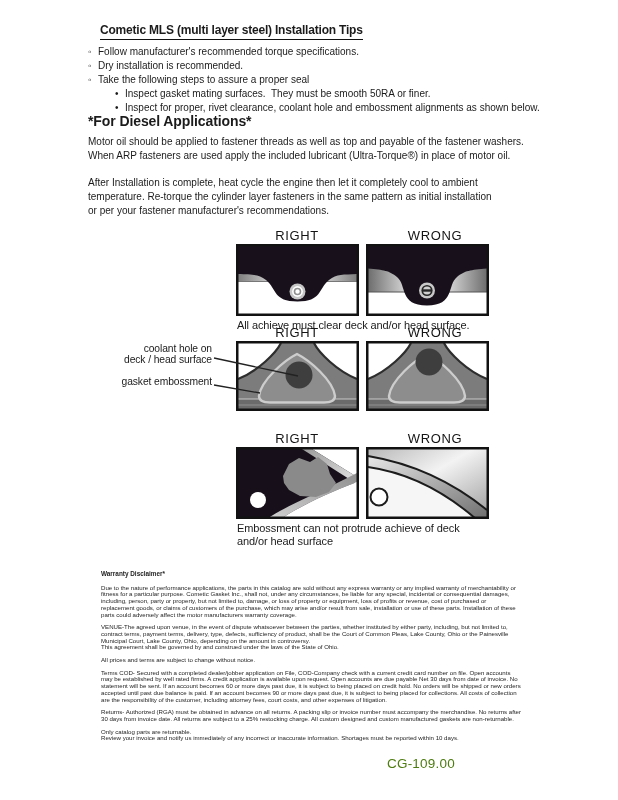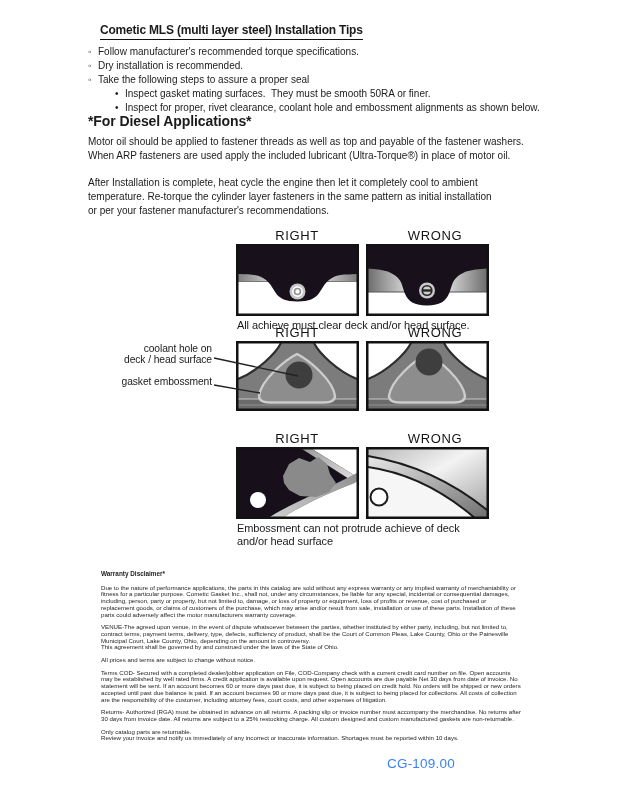--- a/index.html
+++ b/index.html
@@ -25,21 +25,21 @@
   .panels{display:flex;gap:7px;}
   .cap{margin:3px 0 0 1px;font-size:11px;line-height:12.5px;letter-spacing:-0.1px;white-space:pre-line;}
   .callout{position:absolute;width:138px;text-align:right;font-size:10.3px;line-height:11px;
            white-space:pre-line;letter-spacing:-0.1px;}
   .c1{left:74px;top:343px;}
   .c2{left:74px;top:376px;}
   .leaders{position:absolute;left:210px;top:350px;pointer-events:none;}
   .legal{left:101px;top:571px;width:420px;font-size:6.1px;line-height:6.7px;color:#242424;}
   .legal h3{font-size:6.4px;margin:0 0 7px 0;}
   .legal p{margin:0 0 6px 0;white-space:pre-line;}
-  .code{left:387px;top:756px;font-size:13.5px;letter-spacing:0.2px;color:#3b82f6;}
+  .code{left:387px;top:756px;font-size:13.5px;letter-spacing:0.2px;color:#4d7c0f;}
 </style>
 </head>
 <body>
 
 <div class="page">
 
   <h1 class="abs title">Cometic MLS (multi layer steel) Installation Tips</h1>
 
   <div class="abs bullets">
     <div class="brow">

